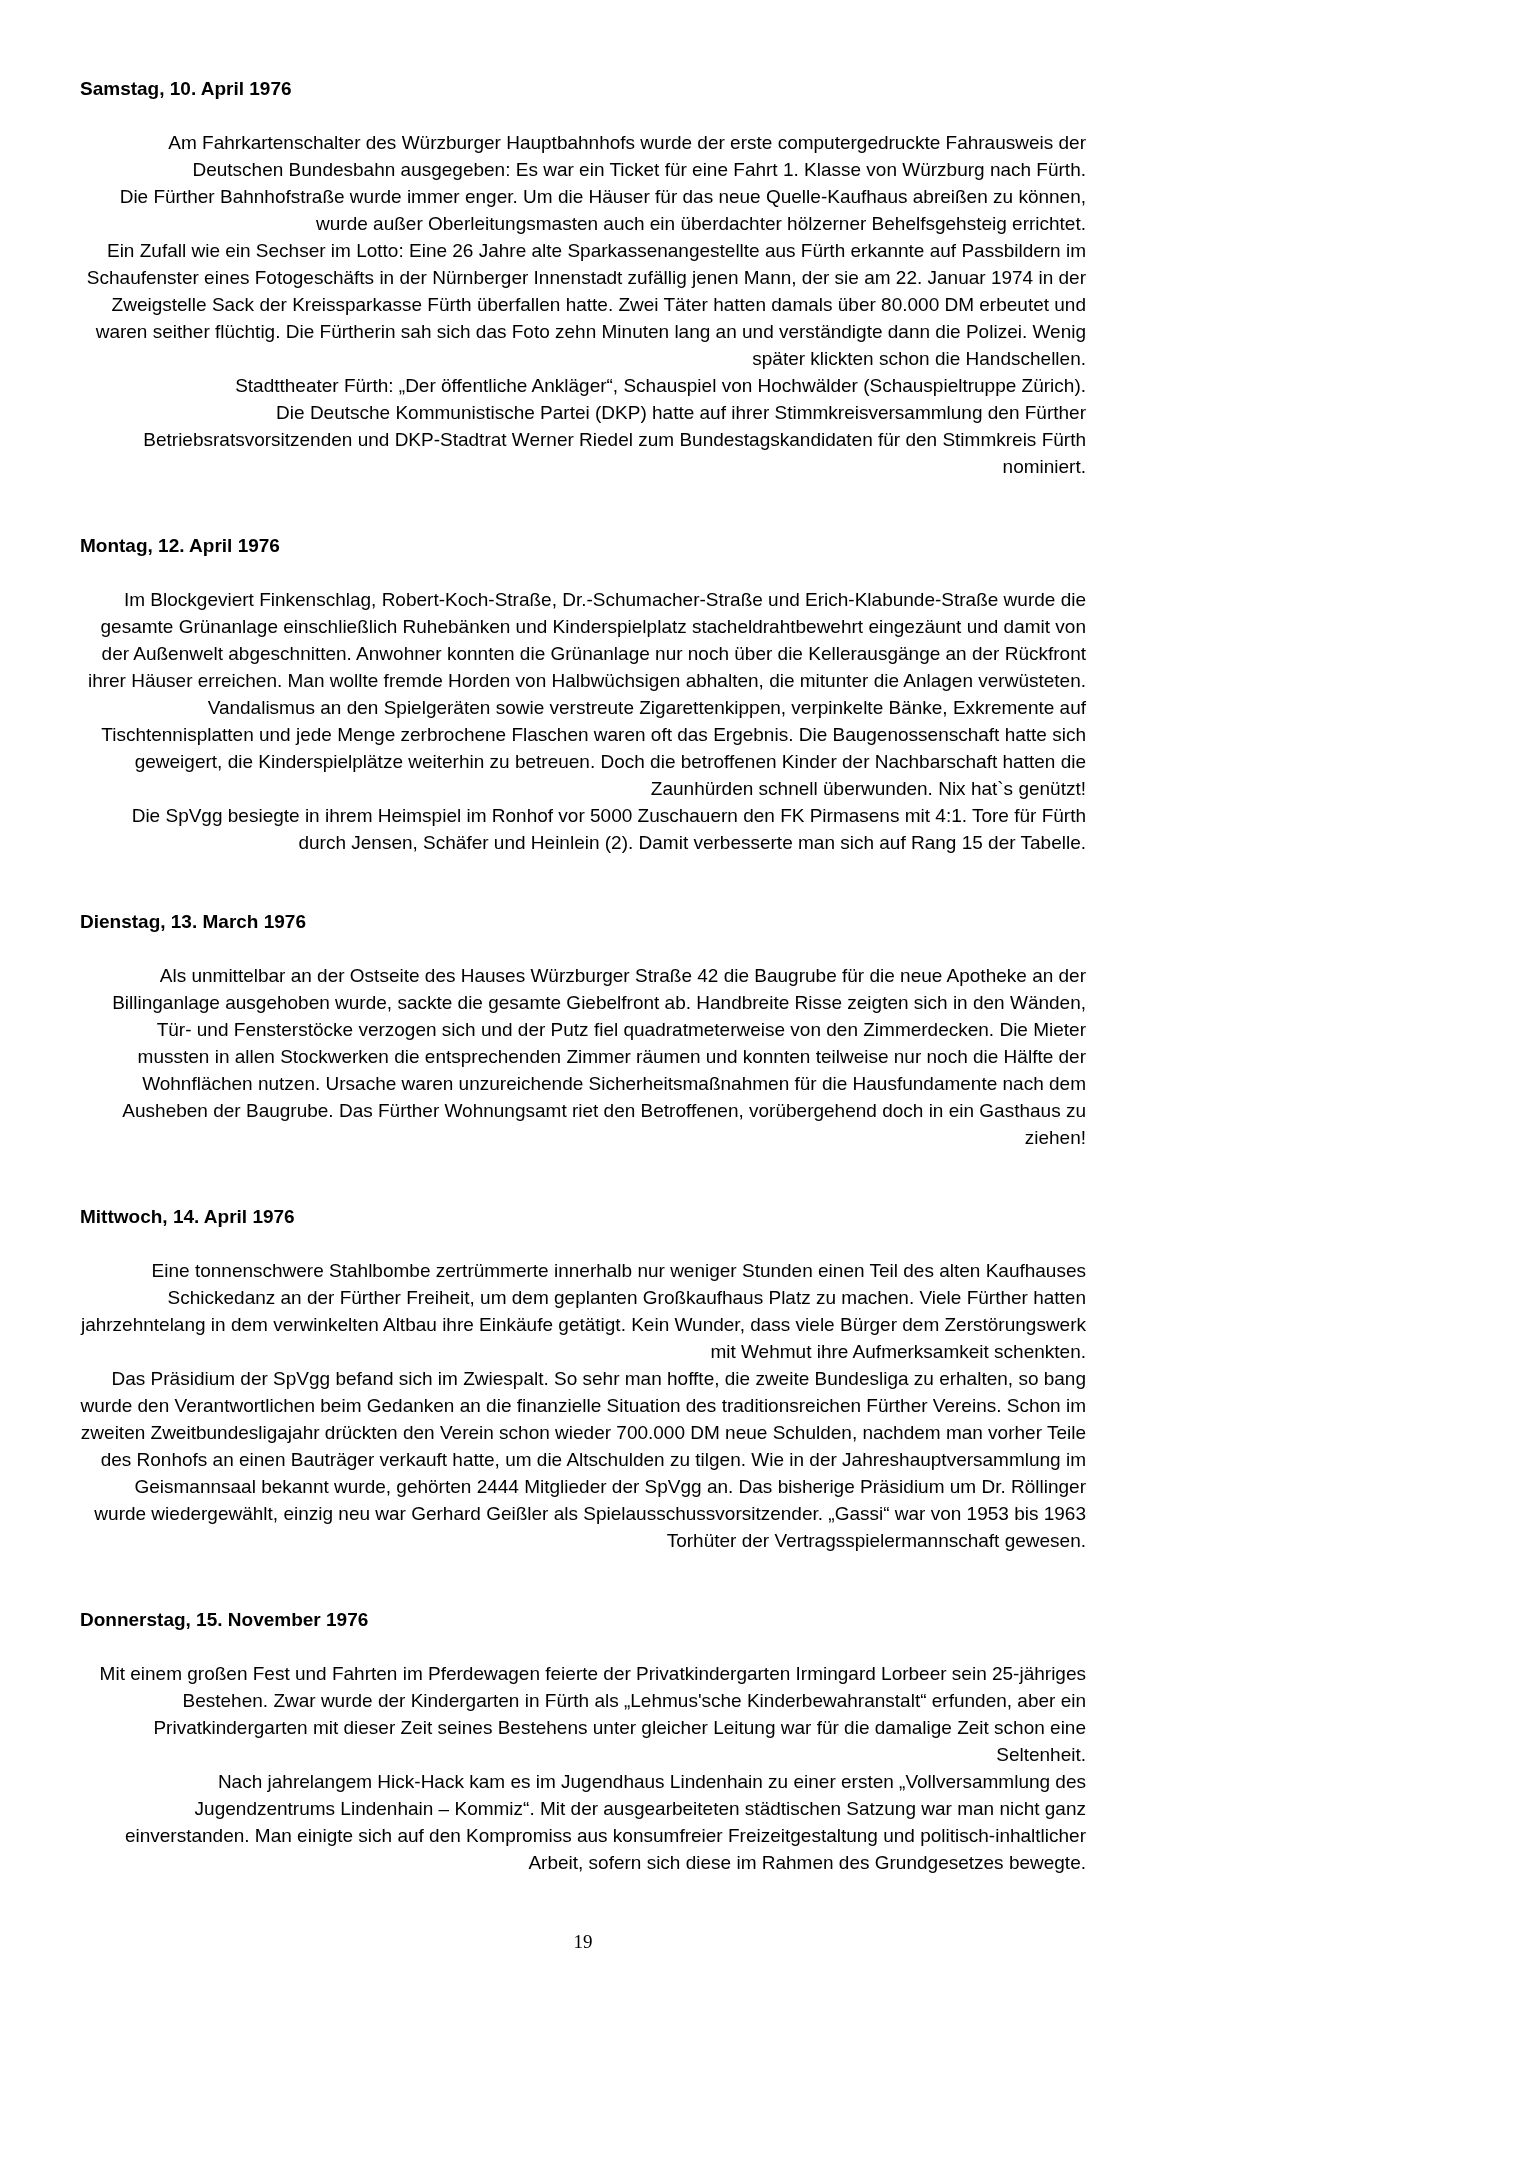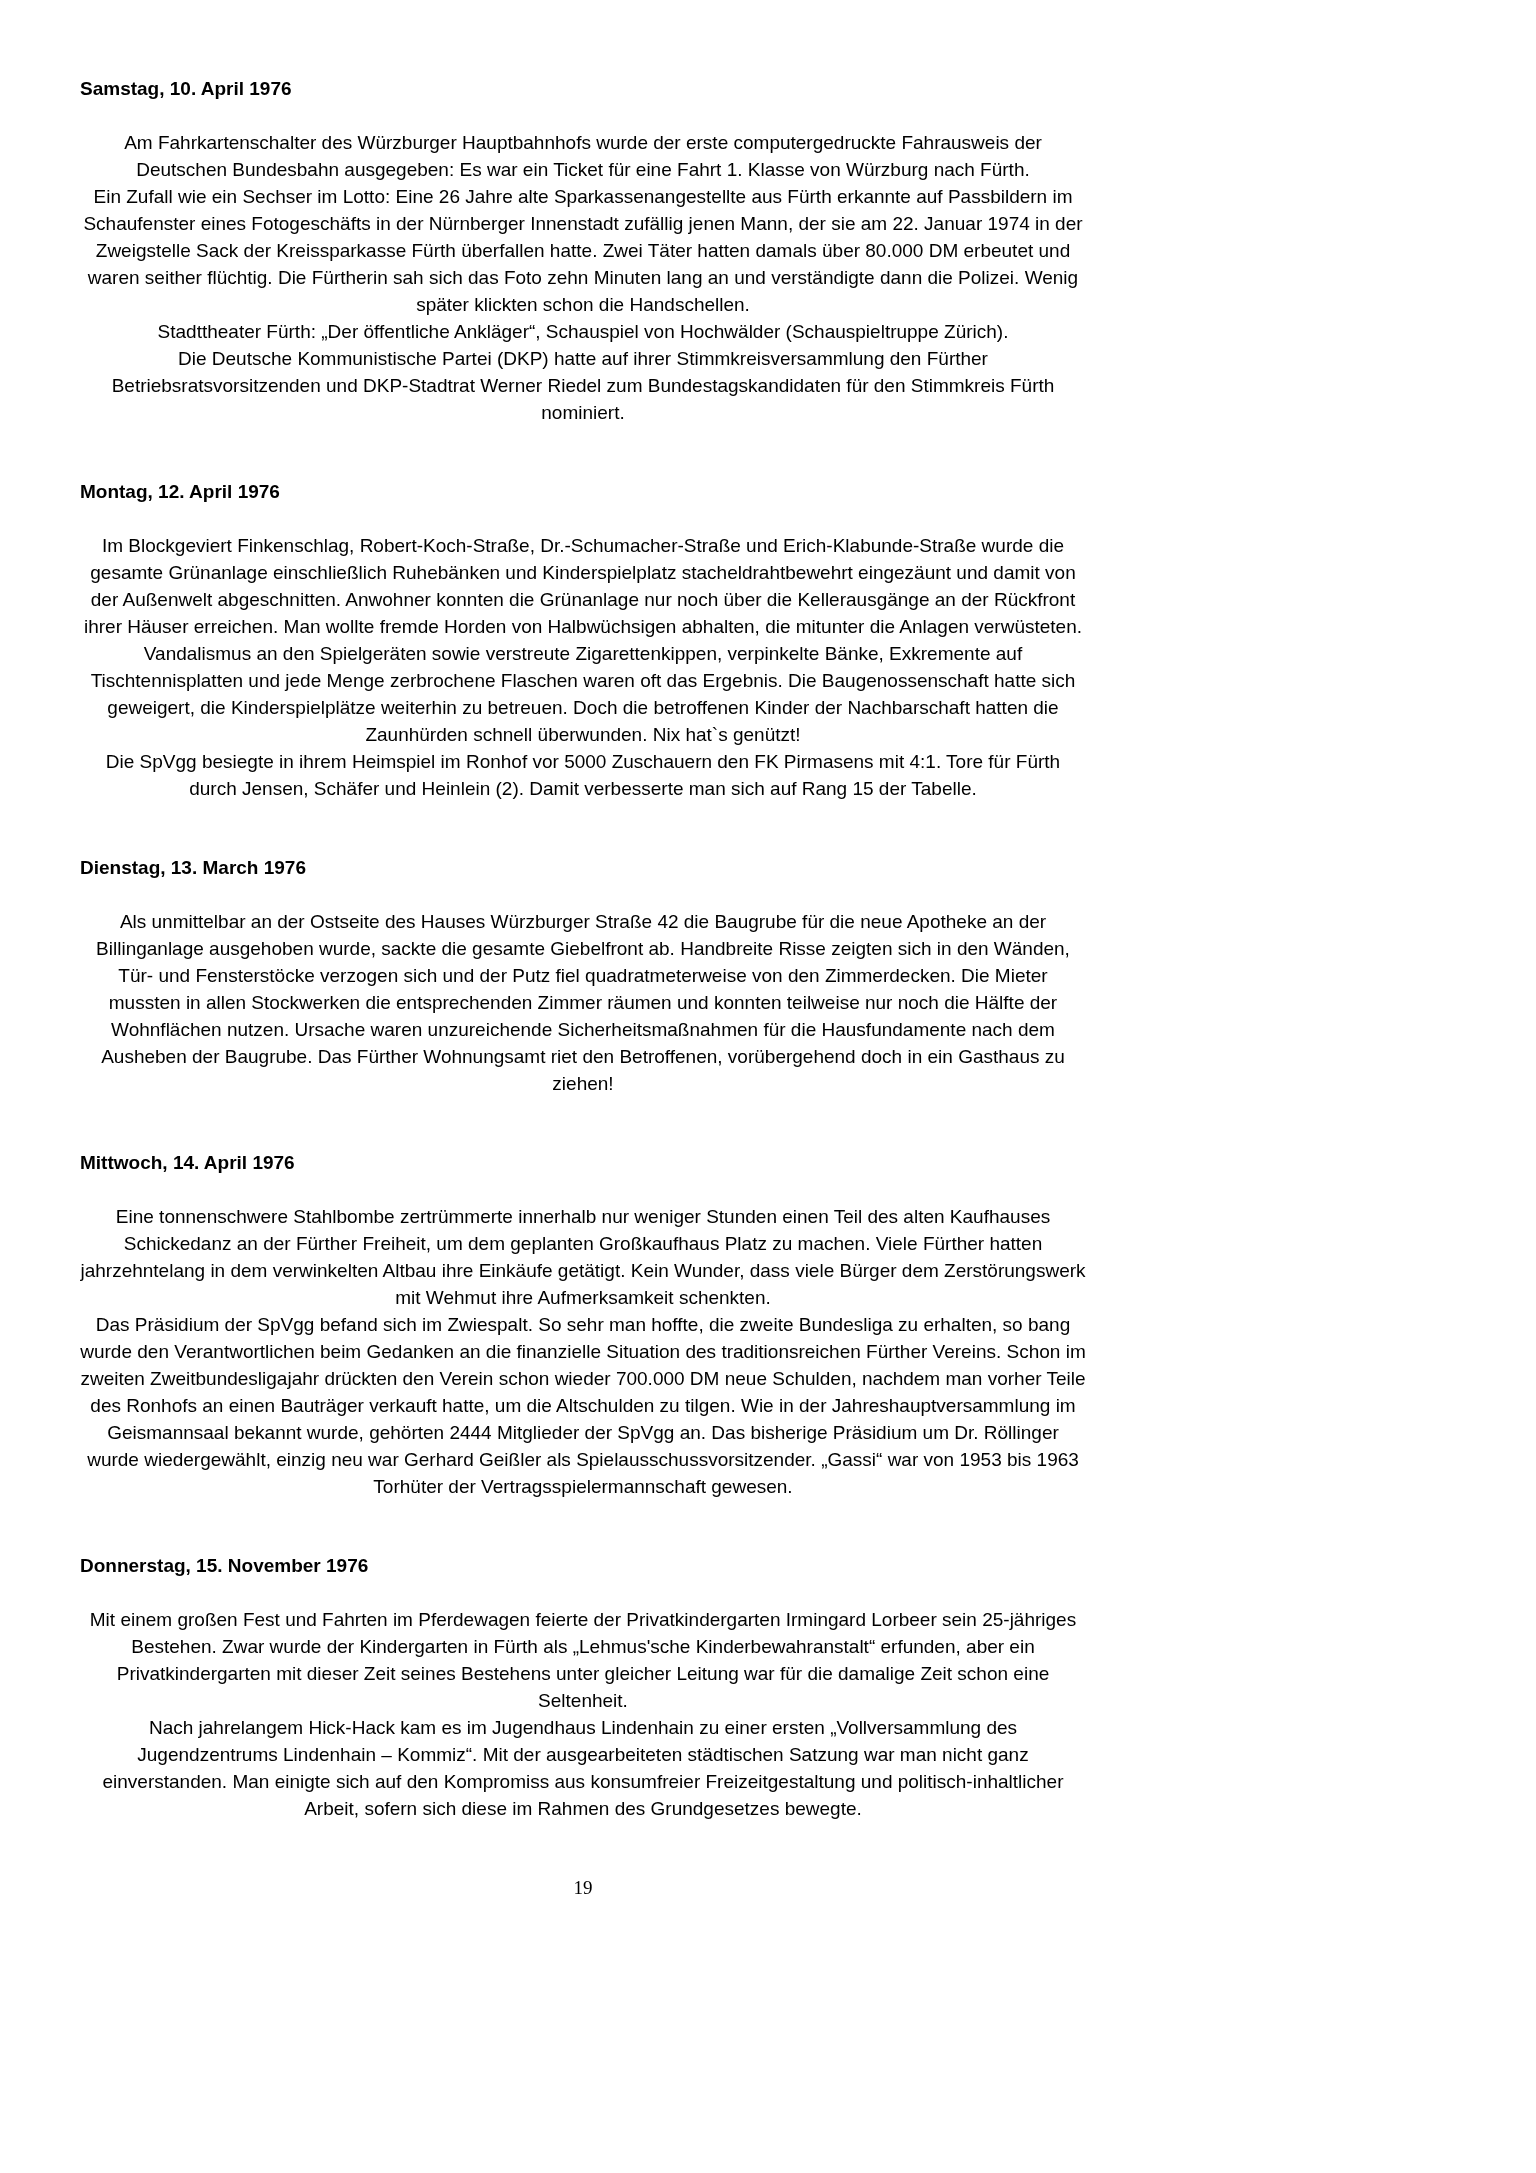--- a/index.html
+++ b/index.html
@@ -26,38 +26,39 @@
   .section h2 {
     font-size: 19px;
     line-height: 27px;
     font-weight: bold;
     margin: 0 0 27px 0;
     padding: 0;
   }
   .section p {
     margin: 0;
     padding: 0;
-    text-align: center;
+    text-align: right;
   }
   .page-number {
     text-align: center;
     font-size: 19px;
     line-height: 27px;
     margin-top: 0;
     font-family: Liberation Serif, serif;
   }
 </style>
 </head>
 <body>
 
 <div class="page">
 
   <section class="section">
     <h2>Samstag, 10. April 1976</h2>
     <p>Am Fahrkartenschalter des Würzburger Hauptbahnhofs wurde der erste computergedruckte Fahrausweis der Deutschen Bundesbahn ausgegeben: Es war ein Ticket für eine Fahrt 1. Klasse von Würzburg nach Fürth.</p>
+    <p>Die Fürther Bahnhofstraße wurde immer enger. Um die Häuser für das neue Quelle-Kaufhaus abreißen zu können, wurde außer Oberleitungsmasten auch ein überdachter hölzerner Behelfsgehsteig errichtet.</p>
     <p>Ein Zufall wie ein Sechser im Lotto: Eine 26 Jahre alte Sparkassenangestellte aus Fürth erkannte auf Passbildern im Schaufenster eines Fotogeschäfts in der Nürnberger Innenstadt zufällig jenen Mann, der sie am 22. Januar 1974 in der Zweigstelle Sack der Kreissparkasse Fürth überfallen hatte. Zwei Täter hatten damals über 80.000 DM erbeutet und waren seither flüchtig. Die Fürtherin sah sich das Foto zehn Minuten lang an und verständigte dann die Polizei. Wenig später klickten schon die Handschellen.</p>
     <p>Stadttheater Fürth: „Der öffentliche Ankläger“, Schauspiel von Hochwälder (Schauspieltruppe Zürich).</p>
     <p>Die Deutsche Kommunistische Partei (DKP) hatte auf ihrer Stimmkreisversammlung den Fürther Betriebsratsvorsitzenden und DKP-Stadtrat Werner Riedel zum Bundestagskandidaten für den Stimmkreis Fürth nominiert.</p>
   </section>
 
   <section class="section">
     <h2>Montag, 12. April 1976</h2>
     <p>Im Blockgeviert Finkenschlag, Robert-Koch-Straße, Dr.-Schumacher-Straße und Erich-Klabunde-Straße wurde die gesamte Grünanlage einschließlich Ruhebänken und Kinderspielplatz stacheldrahtbewehrt eingezäunt und damit von der Außenwelt abgeschnitten. Anwohner konnten die Grünanlage nur noch über die Kellerausgänge an der Rückfront ihrer Häuser erreichen. Man wollte fremde Horden von Halbwüchsigen abhalten, die mitunter die Anlagen verwüsteten. Vandalismus an den Spielgeräten sowie verstreute Zigarettenkippen, verpinkelte Bänke, Exkremente auf Tischtennisplatten und jede Menge zerbrochene Flaschen waren oft das Ergebnis. Die Baugenossenschaft hatte sich geweigert, die Kinderspielplätze weiterhin zu betreuen. Doch die betroffenen Kinder der Nachbarschaft hatten die Zaunhürden schnell überwunden. Nix hat`s genützt!</p>
     <p>Die SpVgg besiegte in ihrem Heimspiel im Ronhof vor 5000 Zuschauern den FK Pirmasens mit 4:1. Tore für Fürth durch Jensen, Schäfer und Heinlein (2). Damit verbesserte man sich auf Rang 15 der Tabelle.</p>
   </section>

